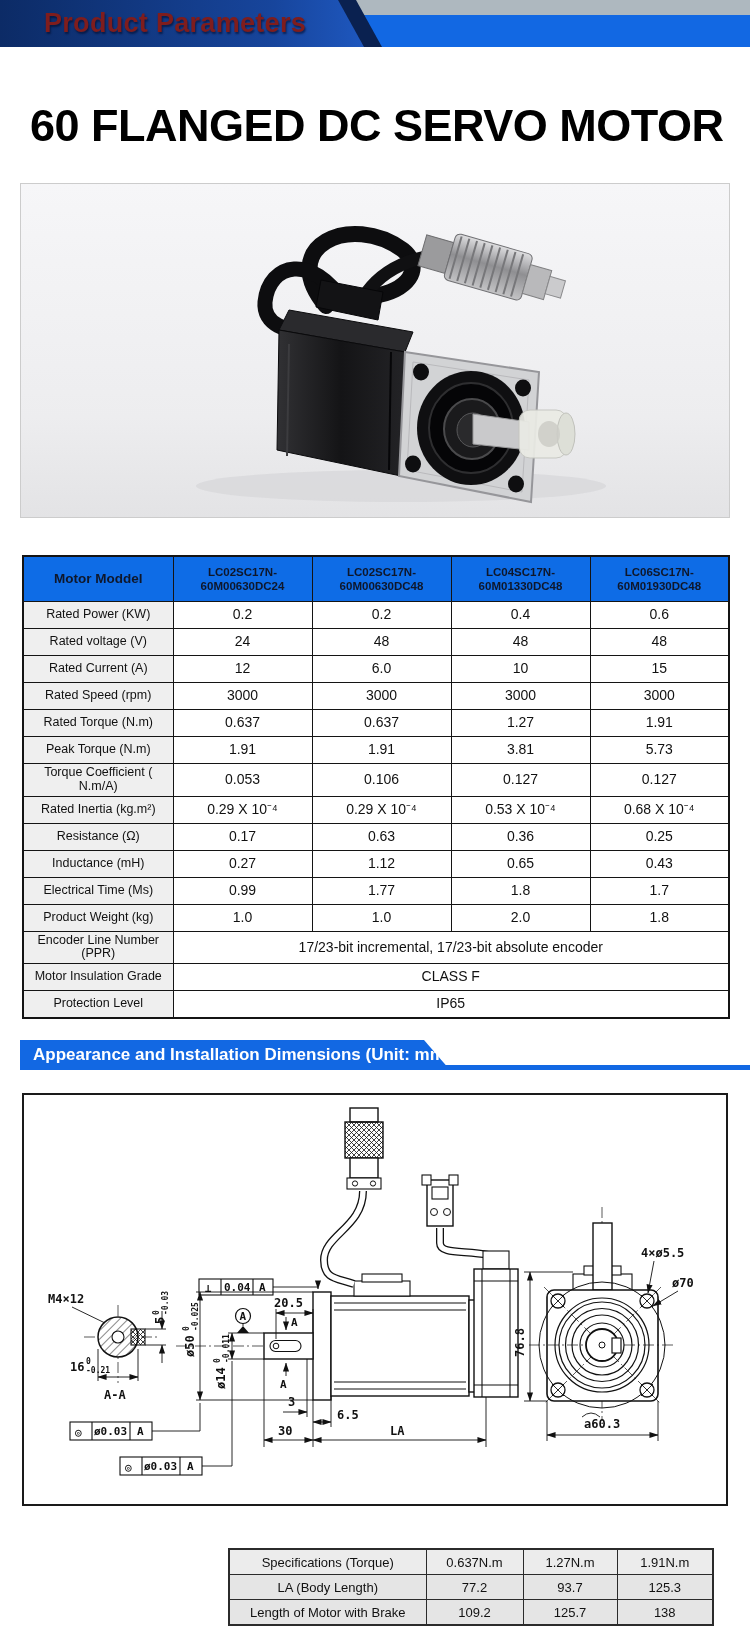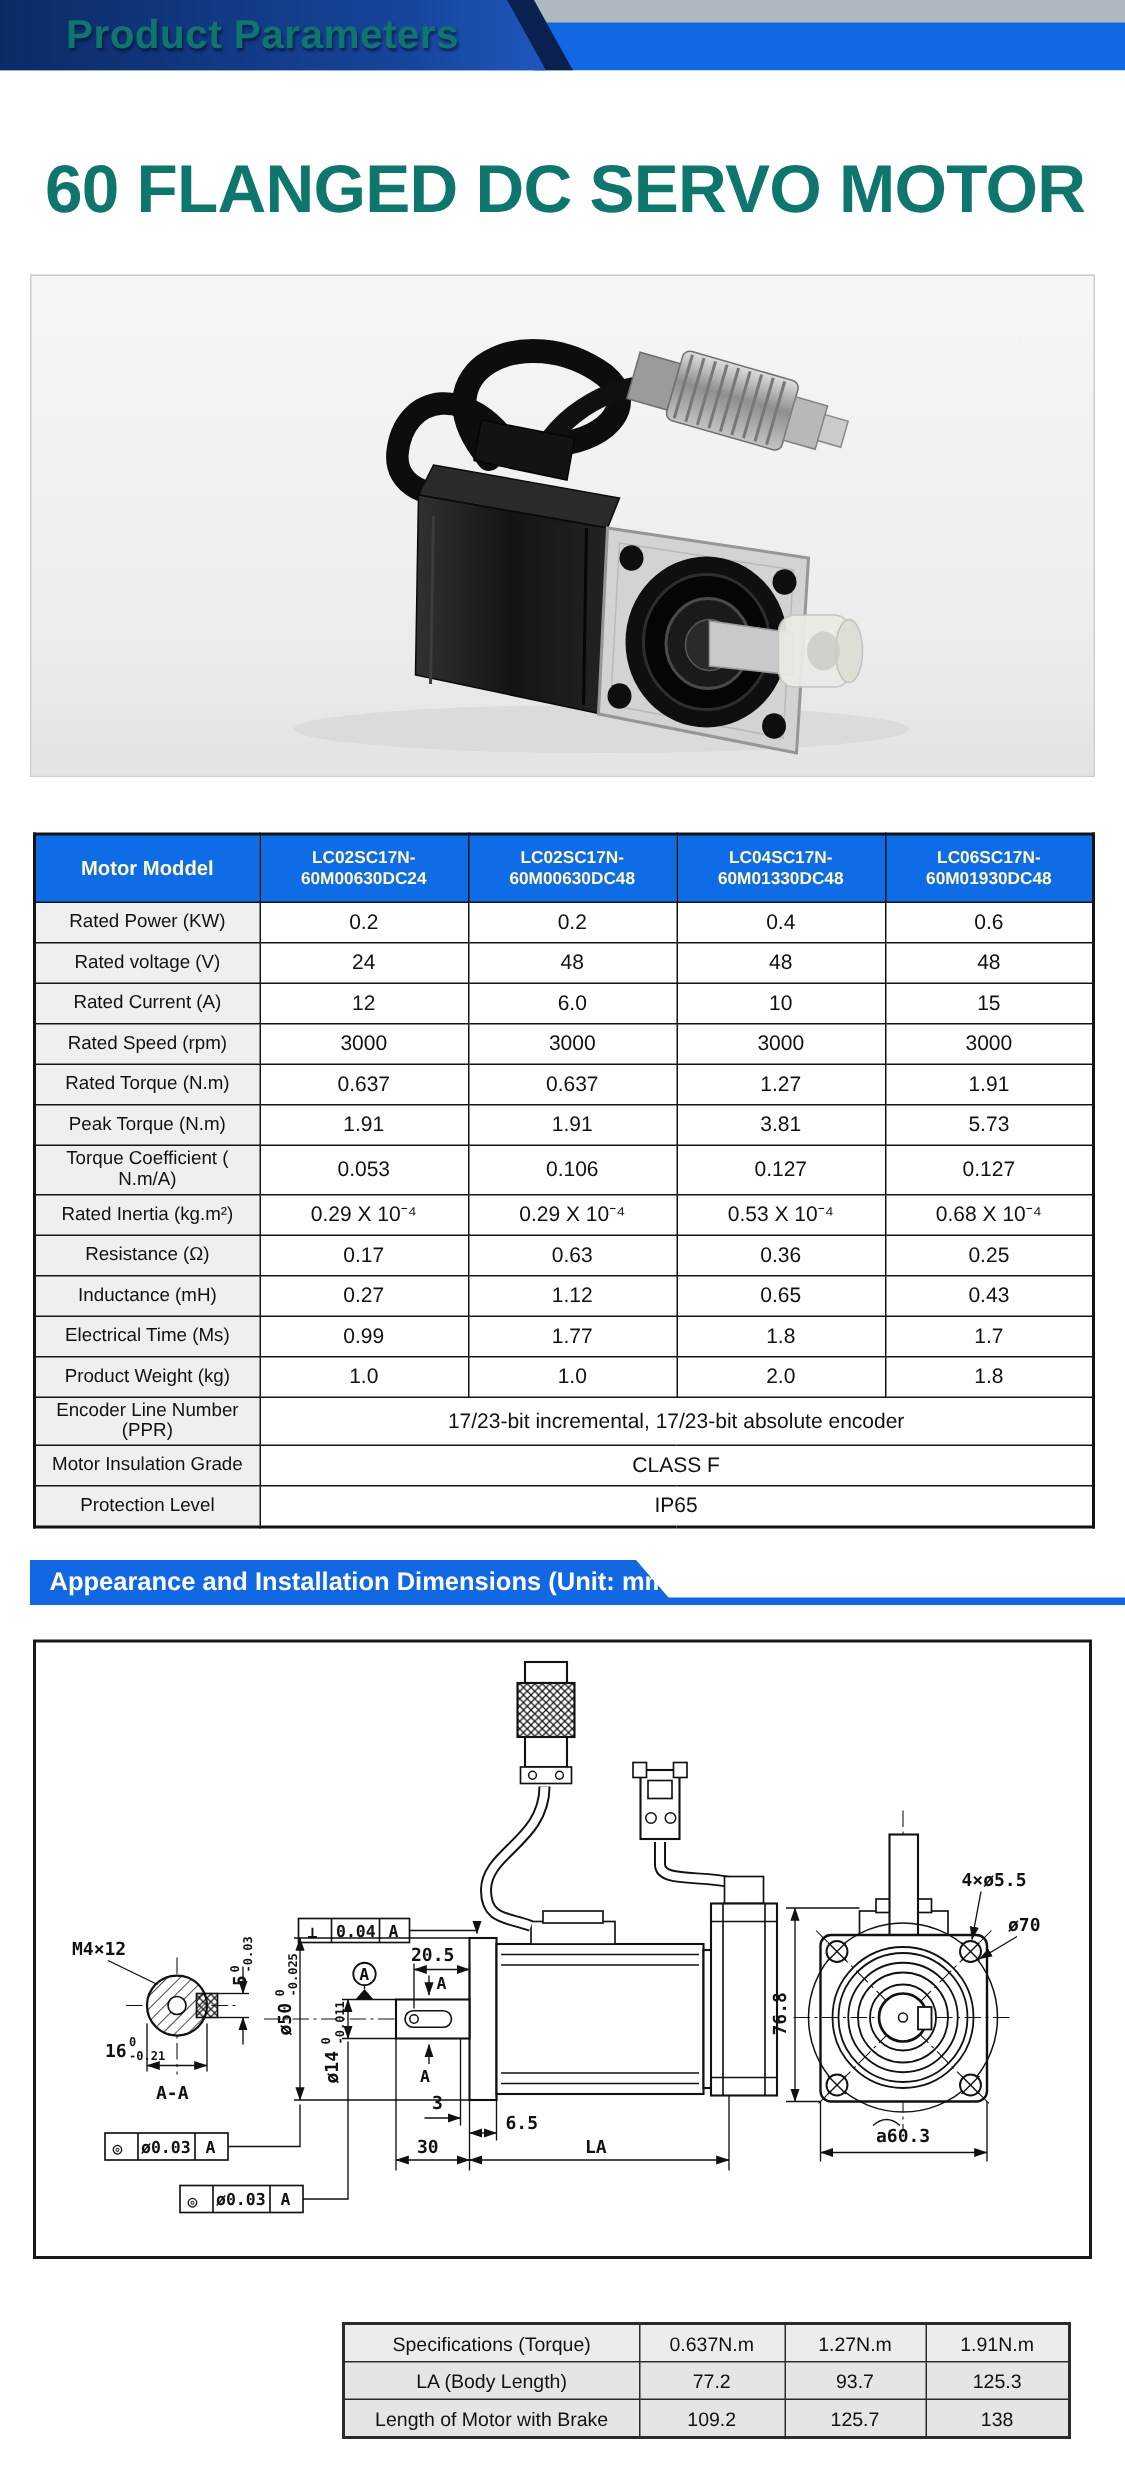--- a/index.html
+++ b/index.html
@@ -3,38 +3,38 @@
 <meta charset="utf-8">
 <style>
   html,body{margin:0;padding:0;background:#ffffff;}
   .page{position:relative;width:750px;height:1651px;background:#ffffff;overflow:hidden;
         font-family:"Liberation Sans",sans-serif;color:#111;}
 
   
   .banner1{position:absolute;left:0;top:0;width:750px;height:47px;}
   .banner1 svg{position:absolute;left:0;top:0;}
   .banner1-text{position:absolute;left:44px;top:0;height:47px;line-height:47px;
-    color:#0f766e;font-size:27px;font-weight:800;letter-spacing:.3px;
+    color:#7f1d1d;font-size:27px;font-weight:800;letter-spacing:.3px;
     text-shadow:1px 2px 2px rgba(2,10,40,.6);}
 
   
   .page-title{position:absolute;left:30px;top:100px;margin:0;width:700px;
-    font-size:45px;font-weight:700;letter-spacing:-0.5px;color:#0f766e;}
+    font-size:45px;font-weight:700;letter-spacing:-0.5px;color:#000000;}
 
   
   .photo{position:absolute;left:20px;top:183px;width:710px;height:335px;
     border:1px solid #cccccc;box-sizing:border-box;background:#efeff1;}
   .photo svg{display:block;}
 
   
   table.spec{position:absolute;left:22px;top:555px;width:706px;border-collapse:collapse;
     table-layout:fixed;border:2px solid #141414;}
   table.spec th,table.spec td{border:1px solid #141414;text-align:center;vertical-align:middle;
     padding:2px 1px;}
-  table.spec th{background:#0e6ce6;color:#fef9c3;font-weight:700;height:40px;font-size:11.5px;line-height:1.25;}
+  table.spec th{background:#0e6ce6;color:#0f172a;font-weight:700;height:40px;font-size:11.5px;line-height:1.25;}
   table.spec th.lbl{font-size:13.5px;}
   table.spec td{font-size:14px;height:22px;line-height:1.1;background:#fff;}
   table.spec td.lbl{background:#efefef;font-size:12.5px;}
 
   
   .banner2{position:absolute;left:20px;top:1040px;width:668px;height:34px;}
   .banner2 svg{position:absolute;left:0;top:0;}
   .banner2-text{position:absolute;left:13px;top:0;height:30px;line-height:30px;
     color:#fff;font-size:17px;font-weight:700;}
 

